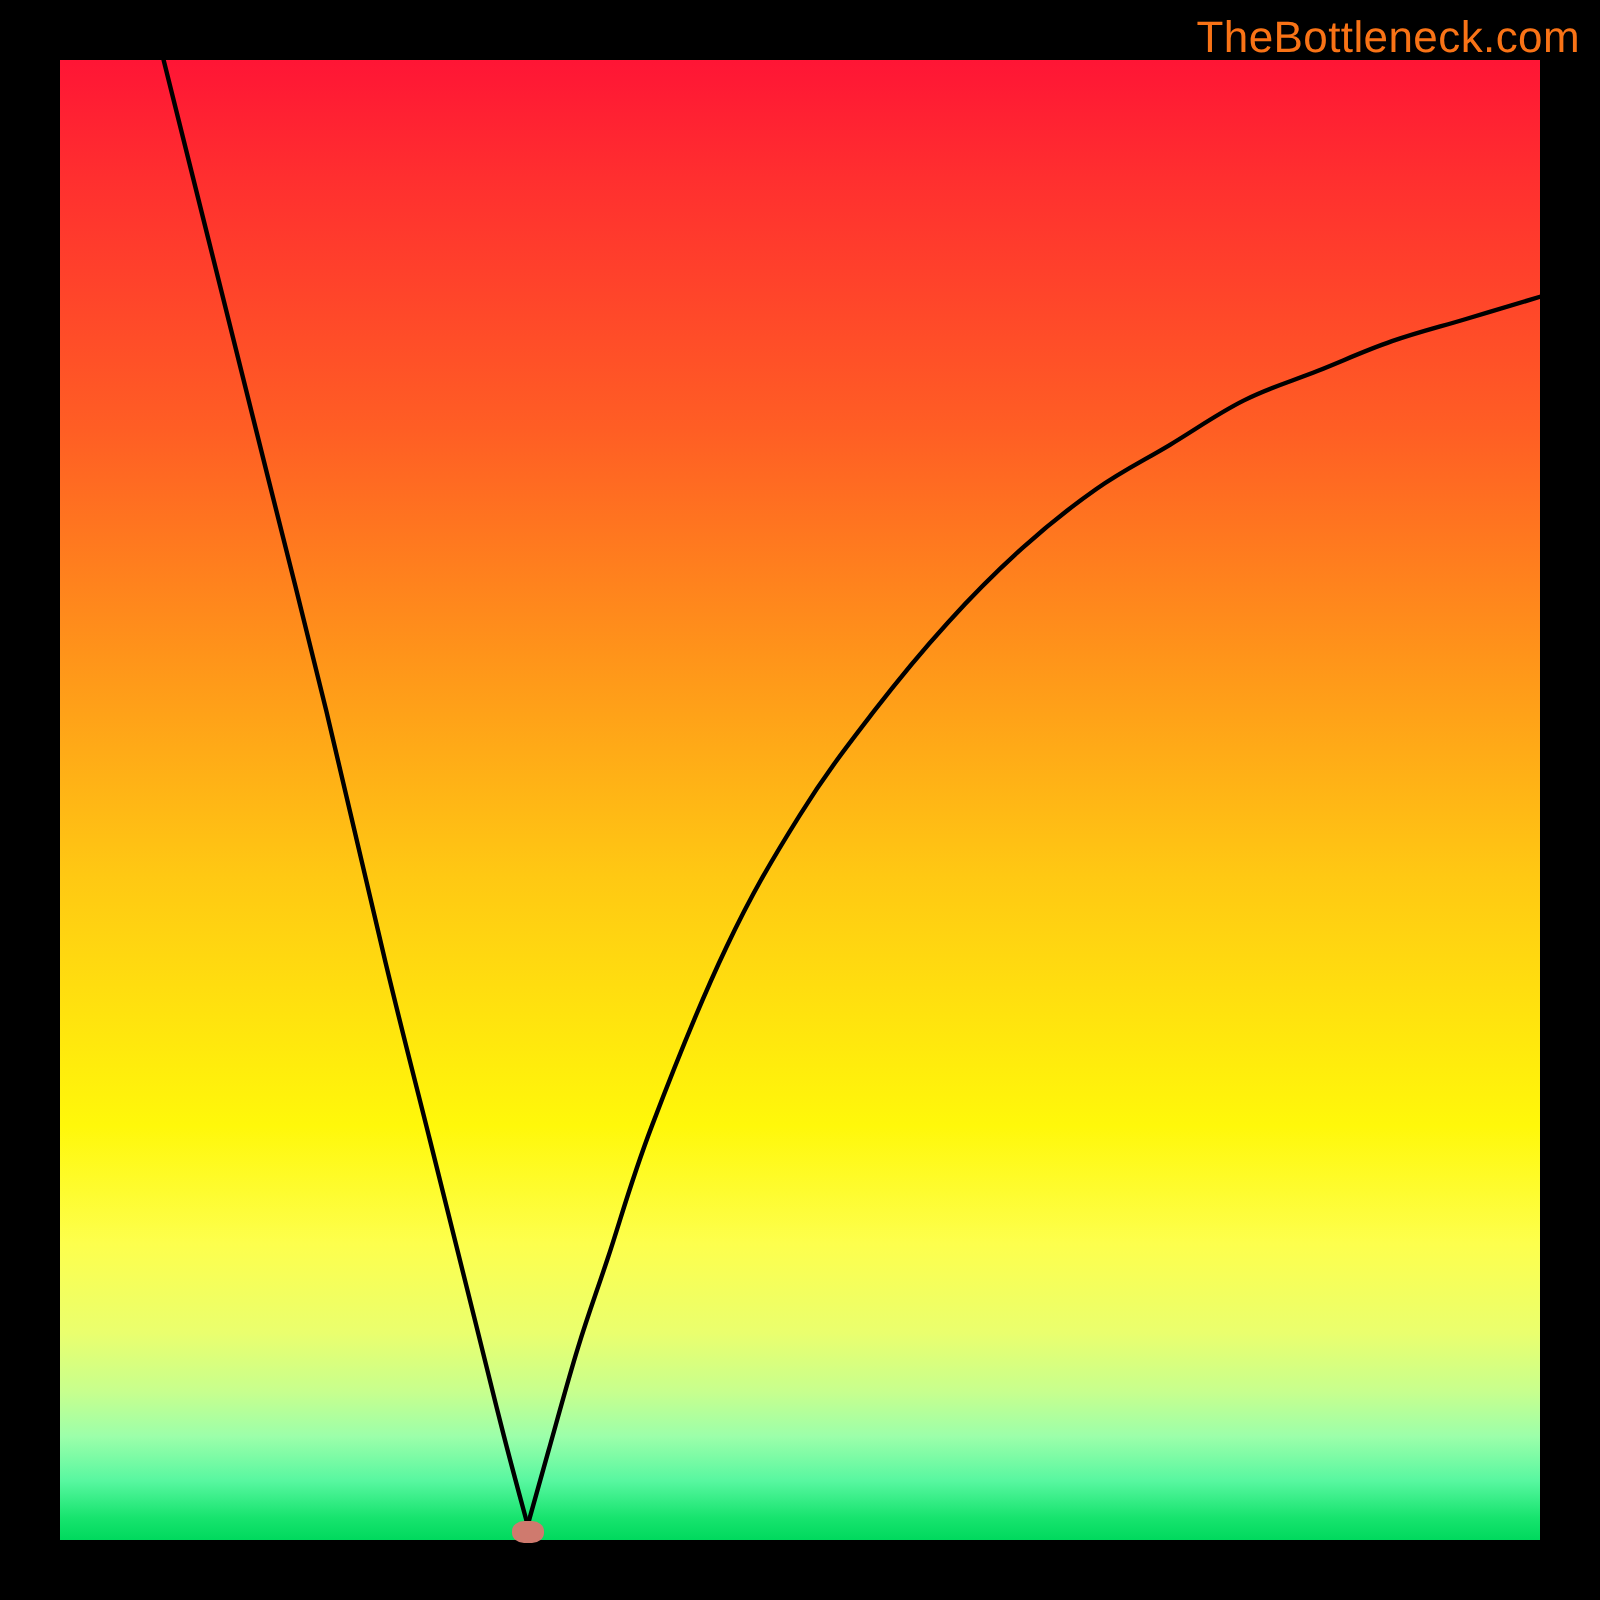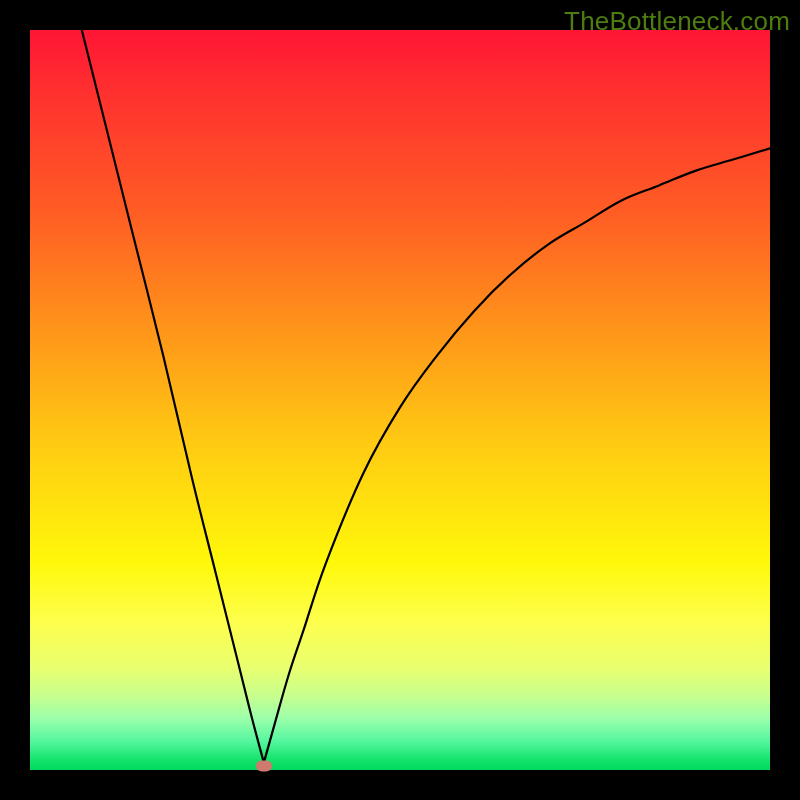--- a/index.html
+++ b/index.html
@@ -31,22 +31,22 @@
       #9cffaa 93%,
       #58f7a0 96%,
       #17e46e 98.5%,
       #00d95d 100%
     );
   }
   .watermark {
     position: absolute;
     top: 6px;
     right: 10px;
-    color: #4d7c0f;
-    font-size: 26px;
+    color: #f97316;
+    font-size: 22px;
     letter-spacing: 0.2px;
     font-weight: 500;
     user-select: none;
   }
   svg.curve {
     position: absolute;
     left: 0;
     top: 0;
     width: 740px;
     height: 740px;

